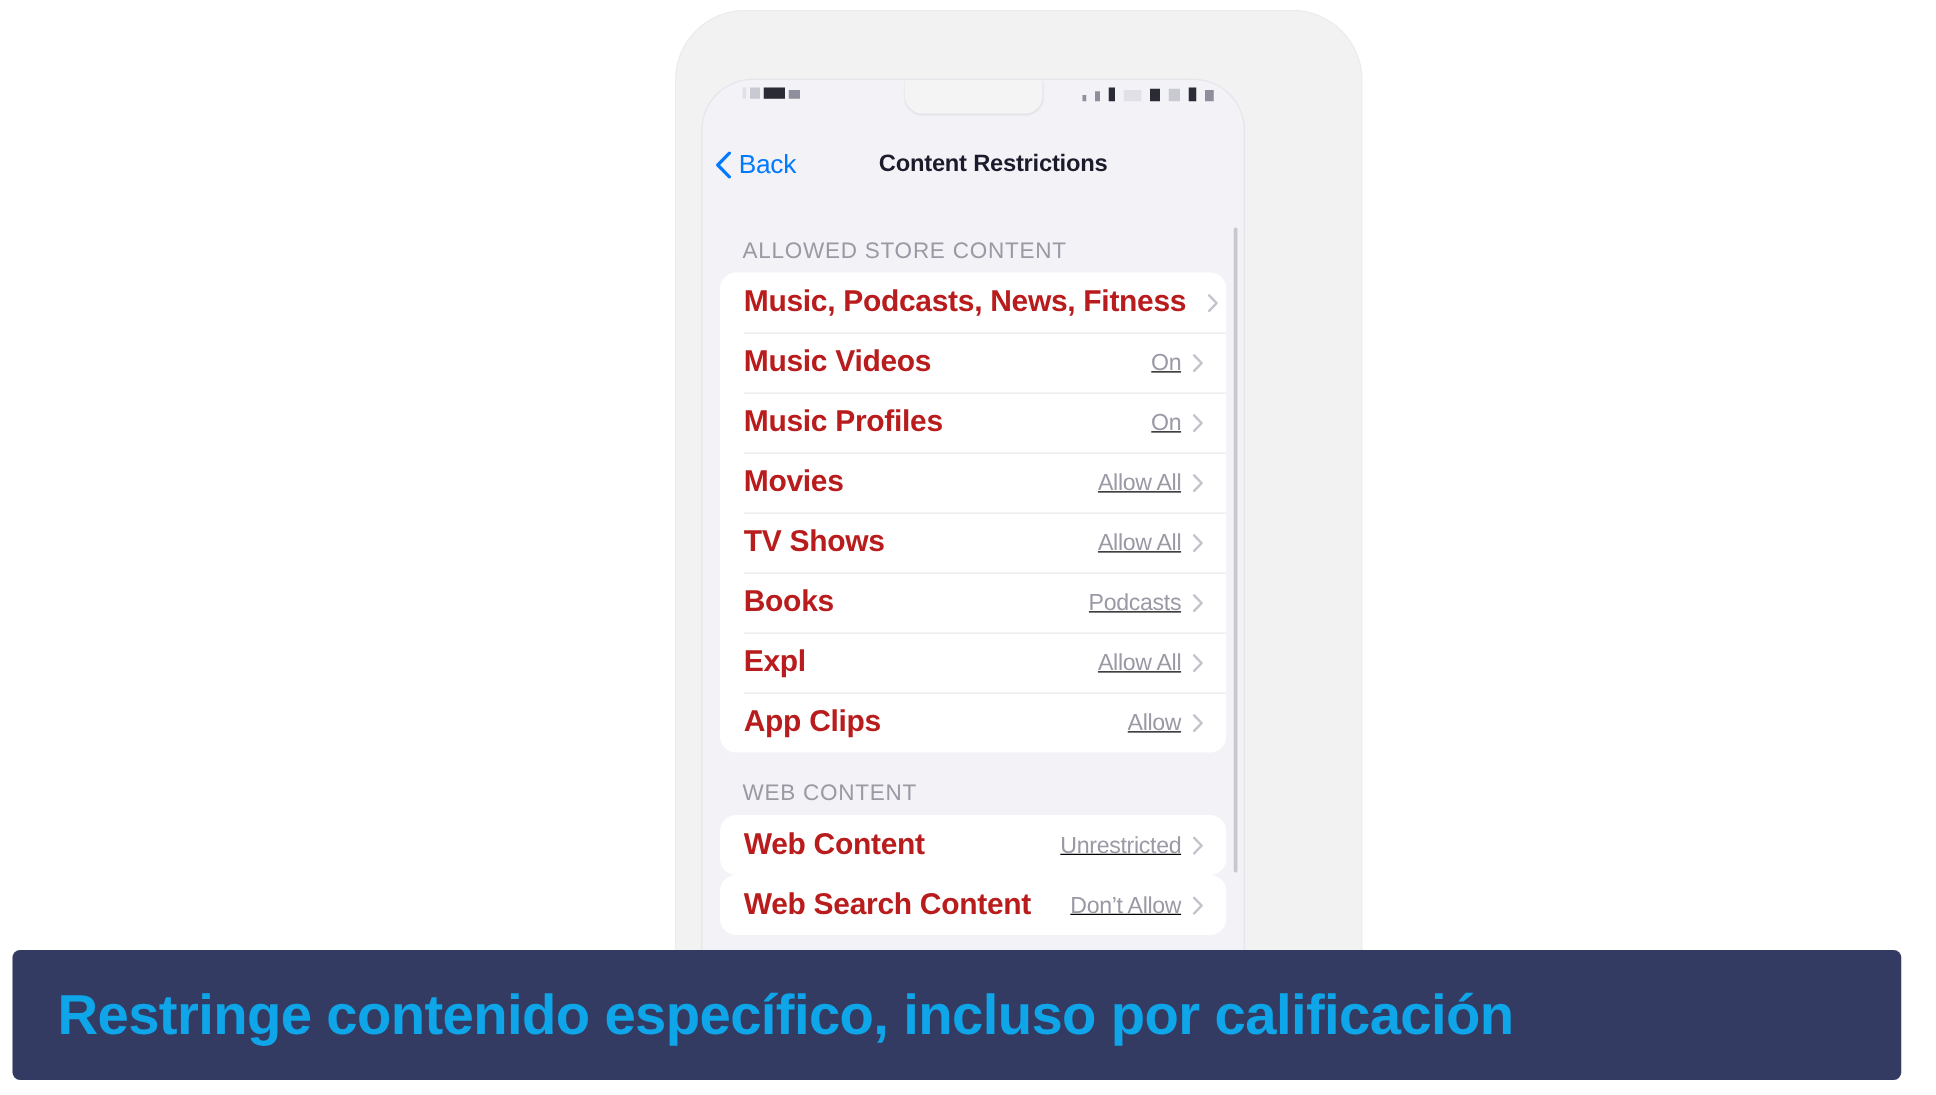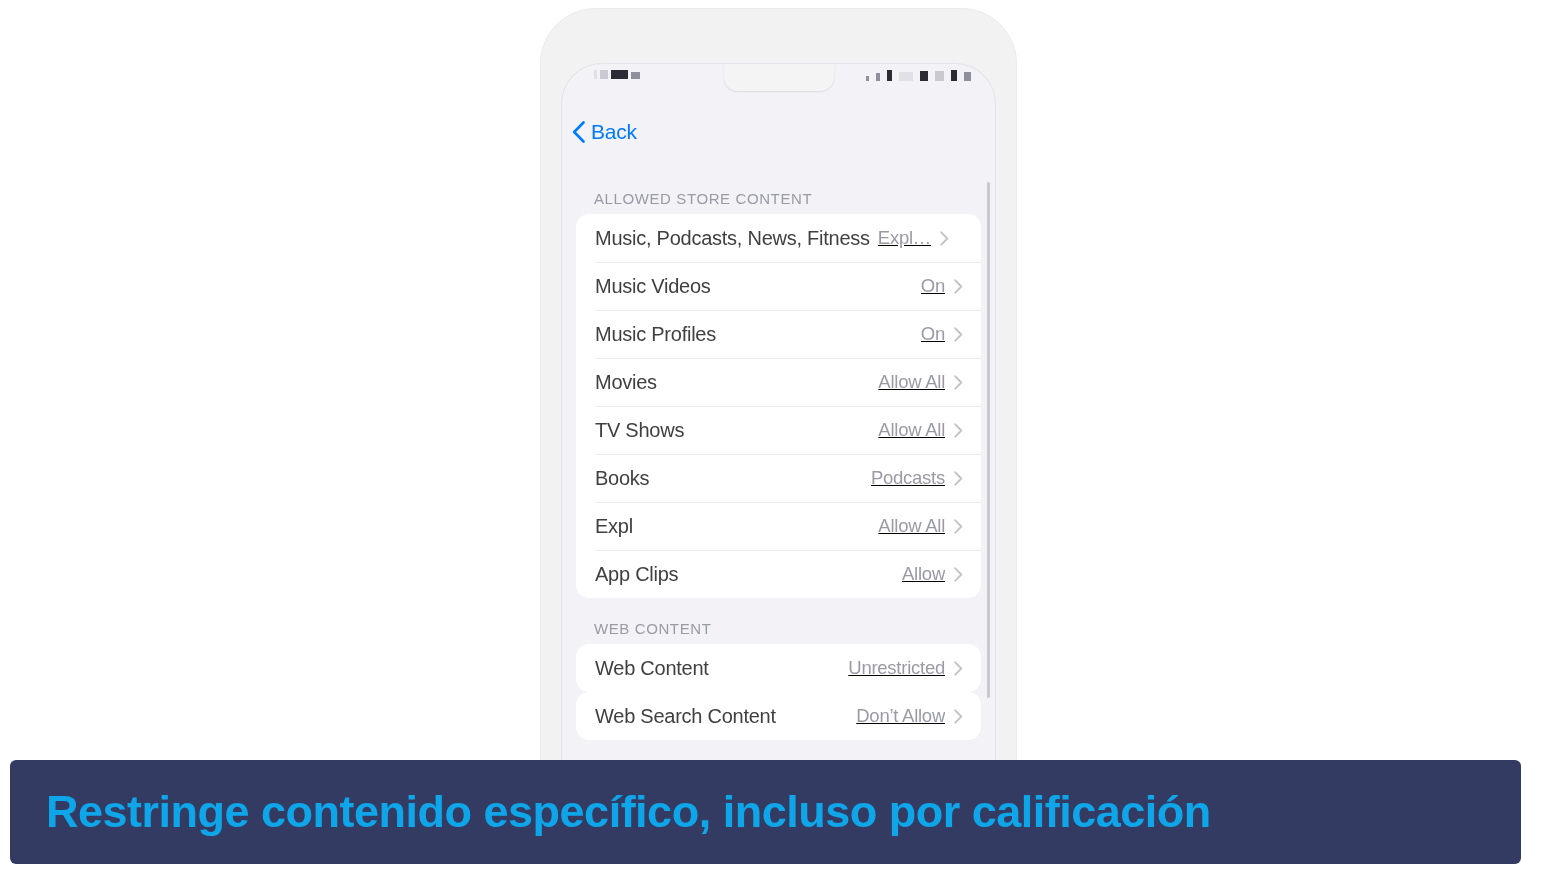--- a/index.html
+++ b/index.html
@@ -7,21 +7,21 @@
     width:1549px; height:876px;
     background:#ffffff;
     font-family:"Liberation Sans", sans-serif;
     overflow:hidden;
   }
   #stage { position:relative; width:1549px; height:876px; background:#ffffff; }
 
   
   .device {
     position:absolute; left:540px; top:8px;
-    width:477px; height:820px;
+    width:550px; height:820px;
     background:#f2f2f3;
     border-radius:56px 56px 0 0;
     box-shadow:0 0 0 1px #ececee inset;
   }
   .device-inner {
     position:absolute; left:22px; top:56px;
     width:433px; height:764px;
     background:#f2f2f7;
     border-radius:40px 40px 0 0;
     box-shadow:0 0 0 1px #e4e4e9;
@@ -72,42 +72,43 @@
     letter-spacing:-0.2px;
     padding-left:32px;
   }
 
   
   .scrollbody {
     position:absolute; left:0; top:104px; width:100%; bottom:0;
     overflow:hidden;
   }
   .section-header {
-    font-size:15px; color:#9a9aa4; letter-spacing:0.6px;
+    font-size:18px; color:#9a9aa4; letter-spacing:0.6px;
     padding:22px 0 7px 32px; text-transform:uppercase;
   }
   .card {
     margin:0 14px; background:#ffffff;
     border-radius:13px;
     overflow:hidden;
   }
   .row {
     display:flex; align-items:center;
     height:48px;
     padding:0 18px 0 19px;
     position:relative;
     cursor:pointer;
   }
   .row + .row::before {
     content:""; position:absolute; left:19px; right:0; top:0;
     height:1px; background:#e9e9ed;
   }
   .row-label {
-    font-size:20px; color:#404040; letter-spacing:-0.25px;
+    font-size:24px; color:#b91c1c; letter-spacing:-0.25px;
     white-space:nowrap;
+    font-weight:bold;
   }
   .row-right {
     margin-left:auto; display:flex; align-items:center; gap:9px;
     min-width:0;
     text-decoration:underline;
   }
   .row-value {
     font-size:18.5px; color:#9a9aa6; letter-spacing:-0.25px;
     white-space:nowrap; overflow:hidden; text-overflow:ellipsis;
   }
@@ -171,20 +172,21 @@
 
       <div class="navbar">
         <div class="back-btn">
           <span class="chev-back">
             <svg width="13" height="22" viewBox="0 0 13 22" fill="none">
               <path d="M11.5 1.5 L2.2 11 L11.5 20.5" stroke="#007aff" stroke-width="2.6" stroke-linecap="round" stroke-linejoin="round"></path>
             </svg>
           </span>
           <span class="back-label">Back</span>
         </div>
+        <div class="nav-title">Content Restrictions</div>
       </div>
 
       <div class="scrollbody">
         <div id="sections">
             <div class="section-header">ALLOWED STORE CONTENT</div>
             <div class="card">
               <div class="row tight">
                 <span class="row-label">Music, Podcasts, News, Fitness</span>
                 <span class="row-right">
                   <span class="row-value">Expl…</span>

